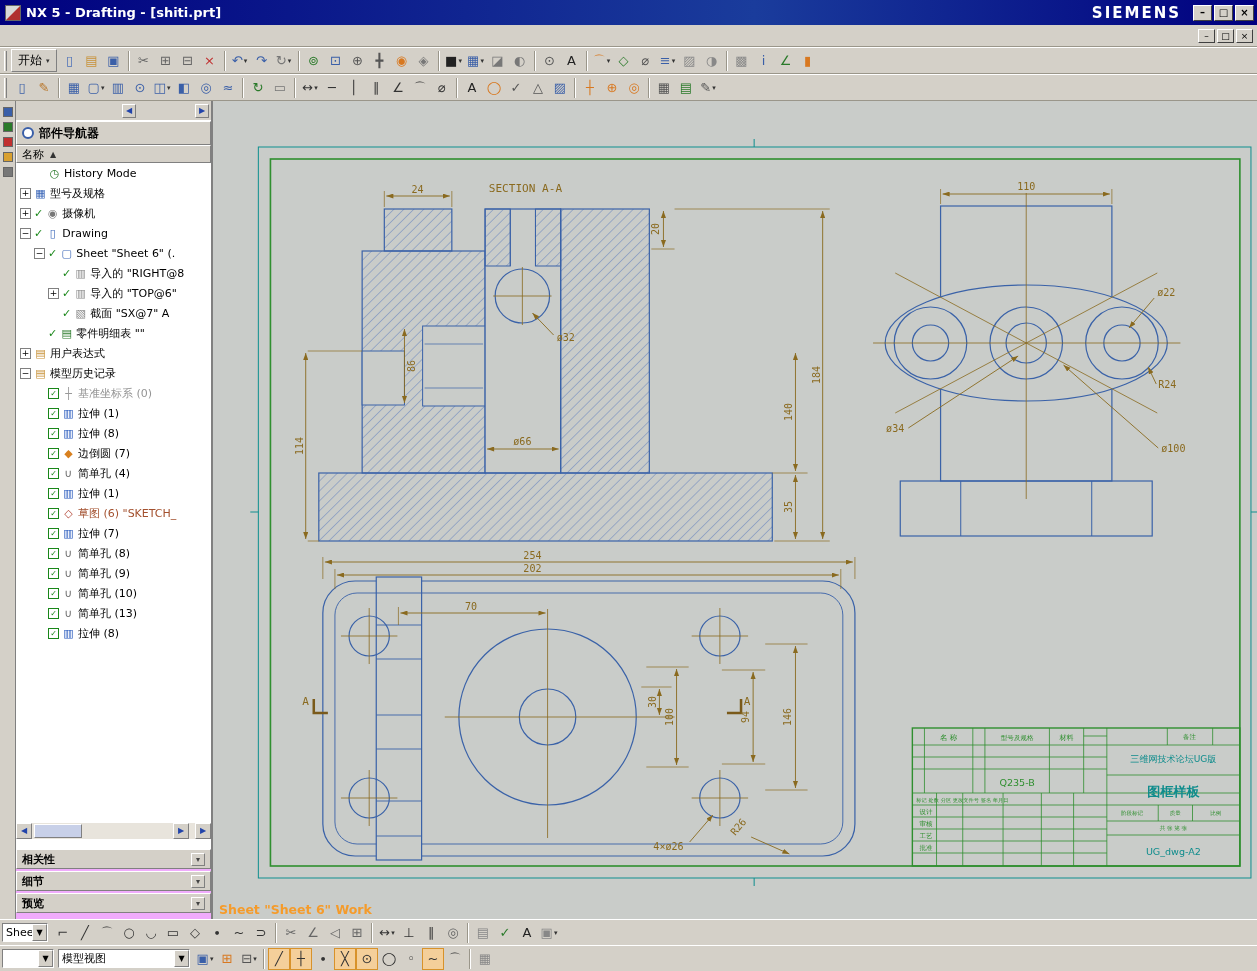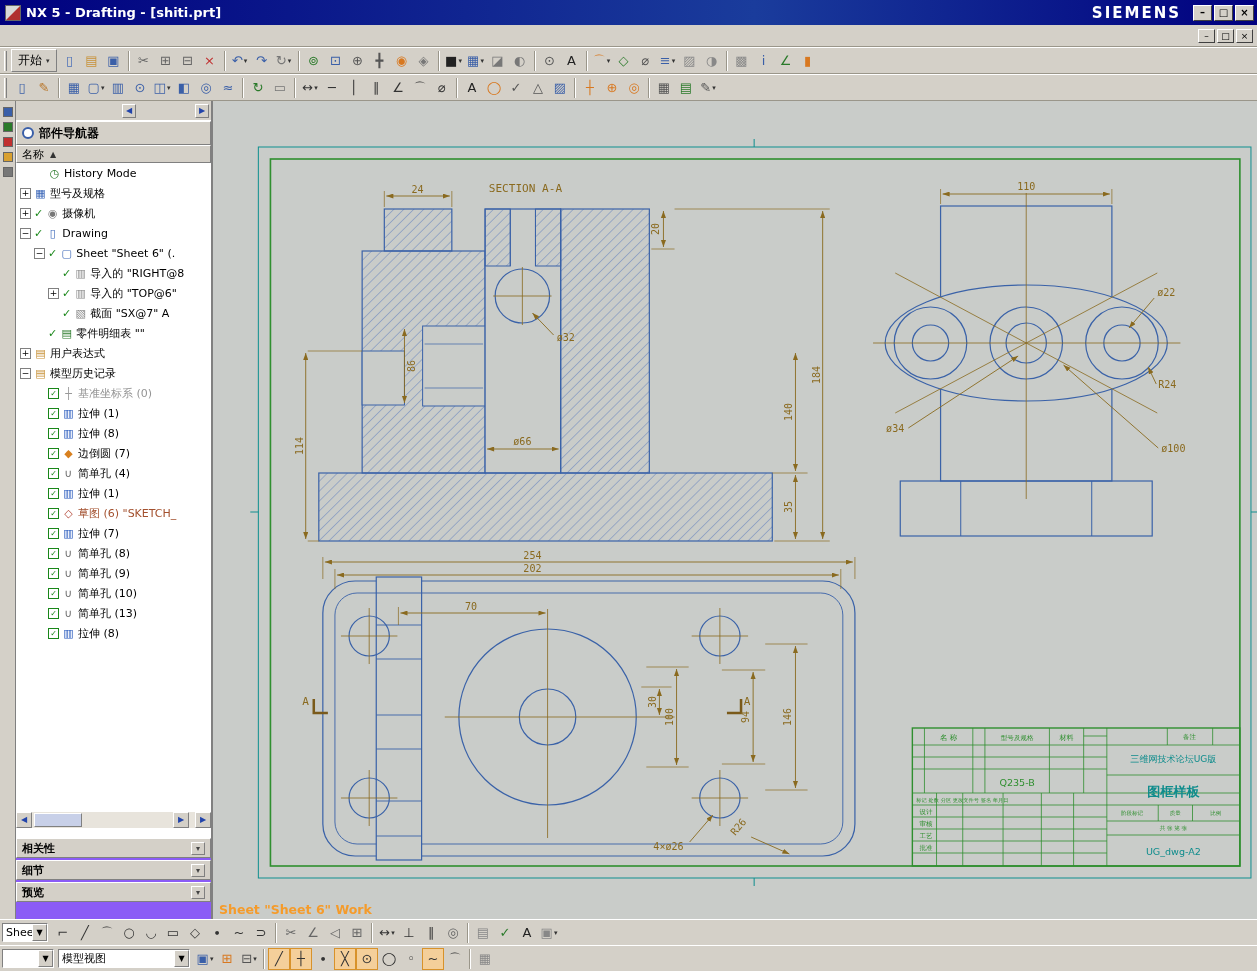--- a/index.html
+++ b/index.html
@@ -47,21 +47,21 @@
   .tspc { width:11px; flex:none; }
   .tchk { color:#188618; font-weight:bold; font-size:11px; flex:none; }
   .tbox { width:11px; height:11px; border:1px solid #188618; color:#188618; font-size:8px; line-height:9px; text-align:center; background:#fff; flex:none; }
   .ticon { width:13px; text-align:center; font-size:11px; flex:none; }
   .tlabel { color:#000; }
   .nav-fill { flex:1; background:#fff; }
   .hscroll { height:16px; display:flex; background:#e8e4dc; align-items:center; }
   .sbtn { width:16px; height:16px; background:#d4d0c8; border:1px solid; border-color:#fff #808080 #808080 #fff; color:#2244aa; font-size:8px; line-height:14px; text-align:center; flex:none; }
   .sthumb { width:48px; height:14px; background:#c8d0e8; border:1px solid; border-color:#fff #808080 #808080 #fff; margin-left:2px; }
   .strack { flex:1; }
-  .panels { background:#8b5cf6; padding-bottom:15px; }
+  .panels { background:#f0abfc; padding-bottom:4px; }
   .panel-h { height:20px; background:#d4d0c8; border:1px solid; border-color:#fff #808080 #808080 #fff; display:flex; align-items:center; justify-content:space-between; padding:0 5px; font-size:11px; font-weight:bold; margin-bottom:2px; }
   .chev { width:14px; height:13px; border:1px solid; border-color:#fff #808080 #808080 #fff; font-size:8px; line-height:11px; text-align:center; color:#444; }
 
   .canvas { flex:1; position:relative; background:#c9ccc9; }
   .canvas svg { position:absolute; inset:0; }
   .status-float { position:absolute; left:6px; bottom:2px; color:#f59b2a; font-weight:bold; font-size:12.5px; z-index:5; }
 
   
   .bottombar { height:26px; background:#d4d0c8; display:flex; align-items:center; border-top:1px solid #fff; padding-left:2px; }
   .combo { height:19px; background:#fff; border:1px solid; border-color:#808080 #fff #fff #808080; display:flex; align-items:center; font-size:11px; padding-left:3px; overflow:hidden; white-space:nowrap; margin-right:4px; }

